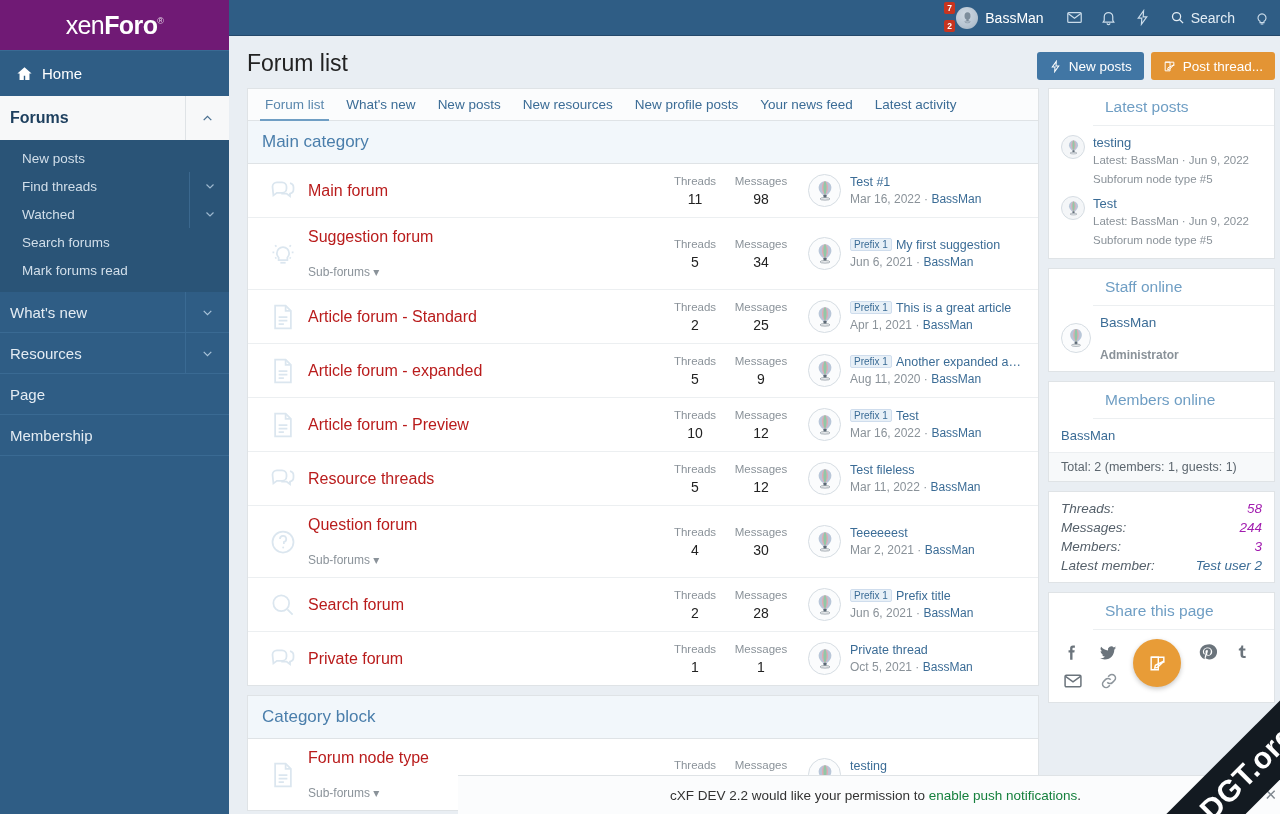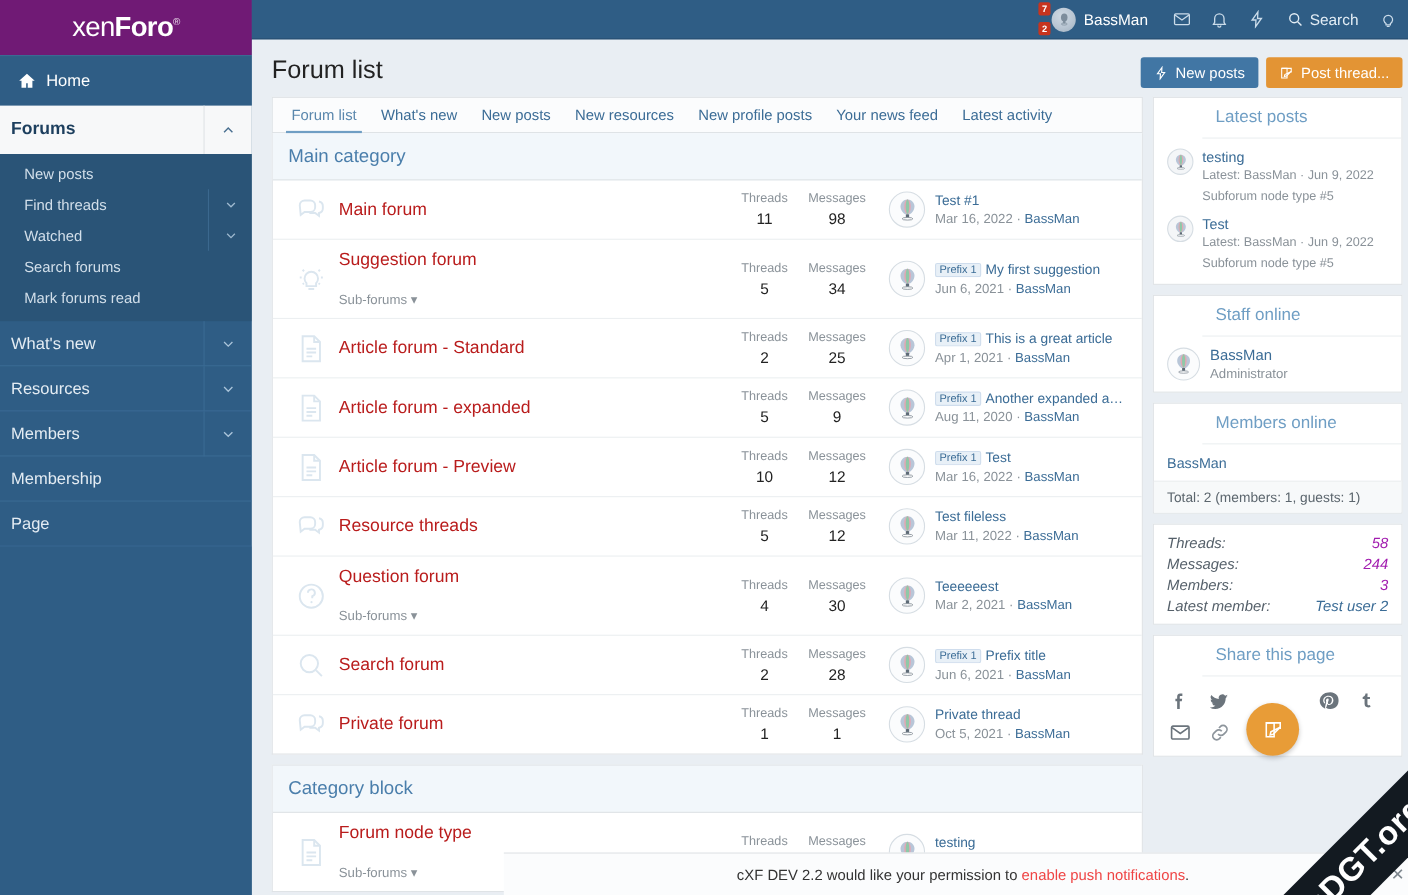--- a/index.html
+++ b/index.html
@@ -175,21 +175,21 @@
   }
   .lp-t { font-size: 13px; color: #3b6c96; }
   .lp-m { font-size: 11.5px; color: #8a9299; margin-top: 2px; line-height: 1.45; }
   .so-item { display: flex; gap: 9px; align-items: center; }
   .so-av {
     width: 30px; height: 30px; flex: 0 0 30px; border-radius: 50%;
     border: 1px solid #d6dde3; background: #fbfcfd;
     display: flex; align-items: center; justify-content: center; overflow: hidden;
   }
   .so-name { font-size: 13.5px; color: #3b6c96; }
-  .so-role { font-size: 12px; color: #8a9299; margin-top: 3px; }
+  .so-role { font-size: 12px; color: #8a9299; margin-top: 18px; font-weight: bold; }
   .mo-name { font-size: 13px; color: #3b6c96; }
   .mo-total { border-top: 1px solid #eceff1; background: #f7f9fa; padding: 7px 12px; font-size: 12.5px; color: #5c666e; }
   .stat-line { display: flex; justify-content: space-between; font-size: 13.5px; color: #55606a; margin-bottom: 4px; font-style: italic; }
   .stat-line:last-child { margin-bottom: 0; }
   .stat-line .v { color: #a21caf; }
   .stat-line .v.link { color: #3b6c96; }
   .share-row { display: flex; align-items: center; gap: 16px; padding: 4px 2px 8px 2px; color: #6b747c; }
   .share-row2 { display: flex; align-items: center; gap: 16px; padding: 0 2px 2px 2px; color: #6b747c; }
 
   
@@ -200,21 +200,21 @@
     color: #fff; box-shadow: 0 2px 5px rgba(0,0,0,.22); z-index: 30;
   }
 
   
   .notice {
     position: absolute; left: 229px; right: 0; bottom: 0; height: 39px;
     background: #fbfcfd; border-top: 1px solid #dfe3e6;
     display: flex; align-items: center; justify-content: center;
     font-size: 13.5px; color: #333; z-index: 25;
   }
-  .notice a { color: #ef4444; text-decoration: none; }
+  .notice a { color: #15803d; text-decoration: none; }
   .notice-close { position: absolute; right: 16px; color: #7e878f; font-size: 15px; }
 
   
   .wm {
     position: absolute; right: -92px; bottom: -14px;
     width: 330px; height: 56px; background: #131a21;
     transform: rotate(-45deg); transform-origin: center;
     display: flex; align-items: center; justify-content: center;
     z-index: 40; overflow: hidden;
   }
@@ -294,32 +294,24 @@
     </div>
     <div class="sb-item">
       <span>Resources</span>
       <span class="caret-box">
         <svg width="13" height="13" viewBox="0 0 24 24" fill="none" stroke="#aac4da" stroke-width="2.2">
             <path d="M5 9l7 7 7-7"></path>
           </svg>
       </span>
     </div>
     <div class="sb-item">
-      <span>Members</span>
-      <span class="caret-box">
-        <svg width="13" height="13" viewBox="0 0 24 24" fill="none" stroke="#aac4da" stroke-width="2.2">
-            <path d="M5 9l7 7 7-7"></path>
-          </svg>
-      </span>
+      <span>Page</span>
     </div>
     <div class="sb-item">
       <span>Membership</span>
-    </div>
-    <div class="sb-item">
-      <span>Page</span>
     </div>
     <div class="sb-fill"></div>
   </div>
 
   <div class="right-pane">
 
     <div class="topbar">
       <div class="tb-user">
         <div class="tb-avatar">
           <svg width="13" height="13" viewBox="0 0 24 24" fill="#7d8d9c">

